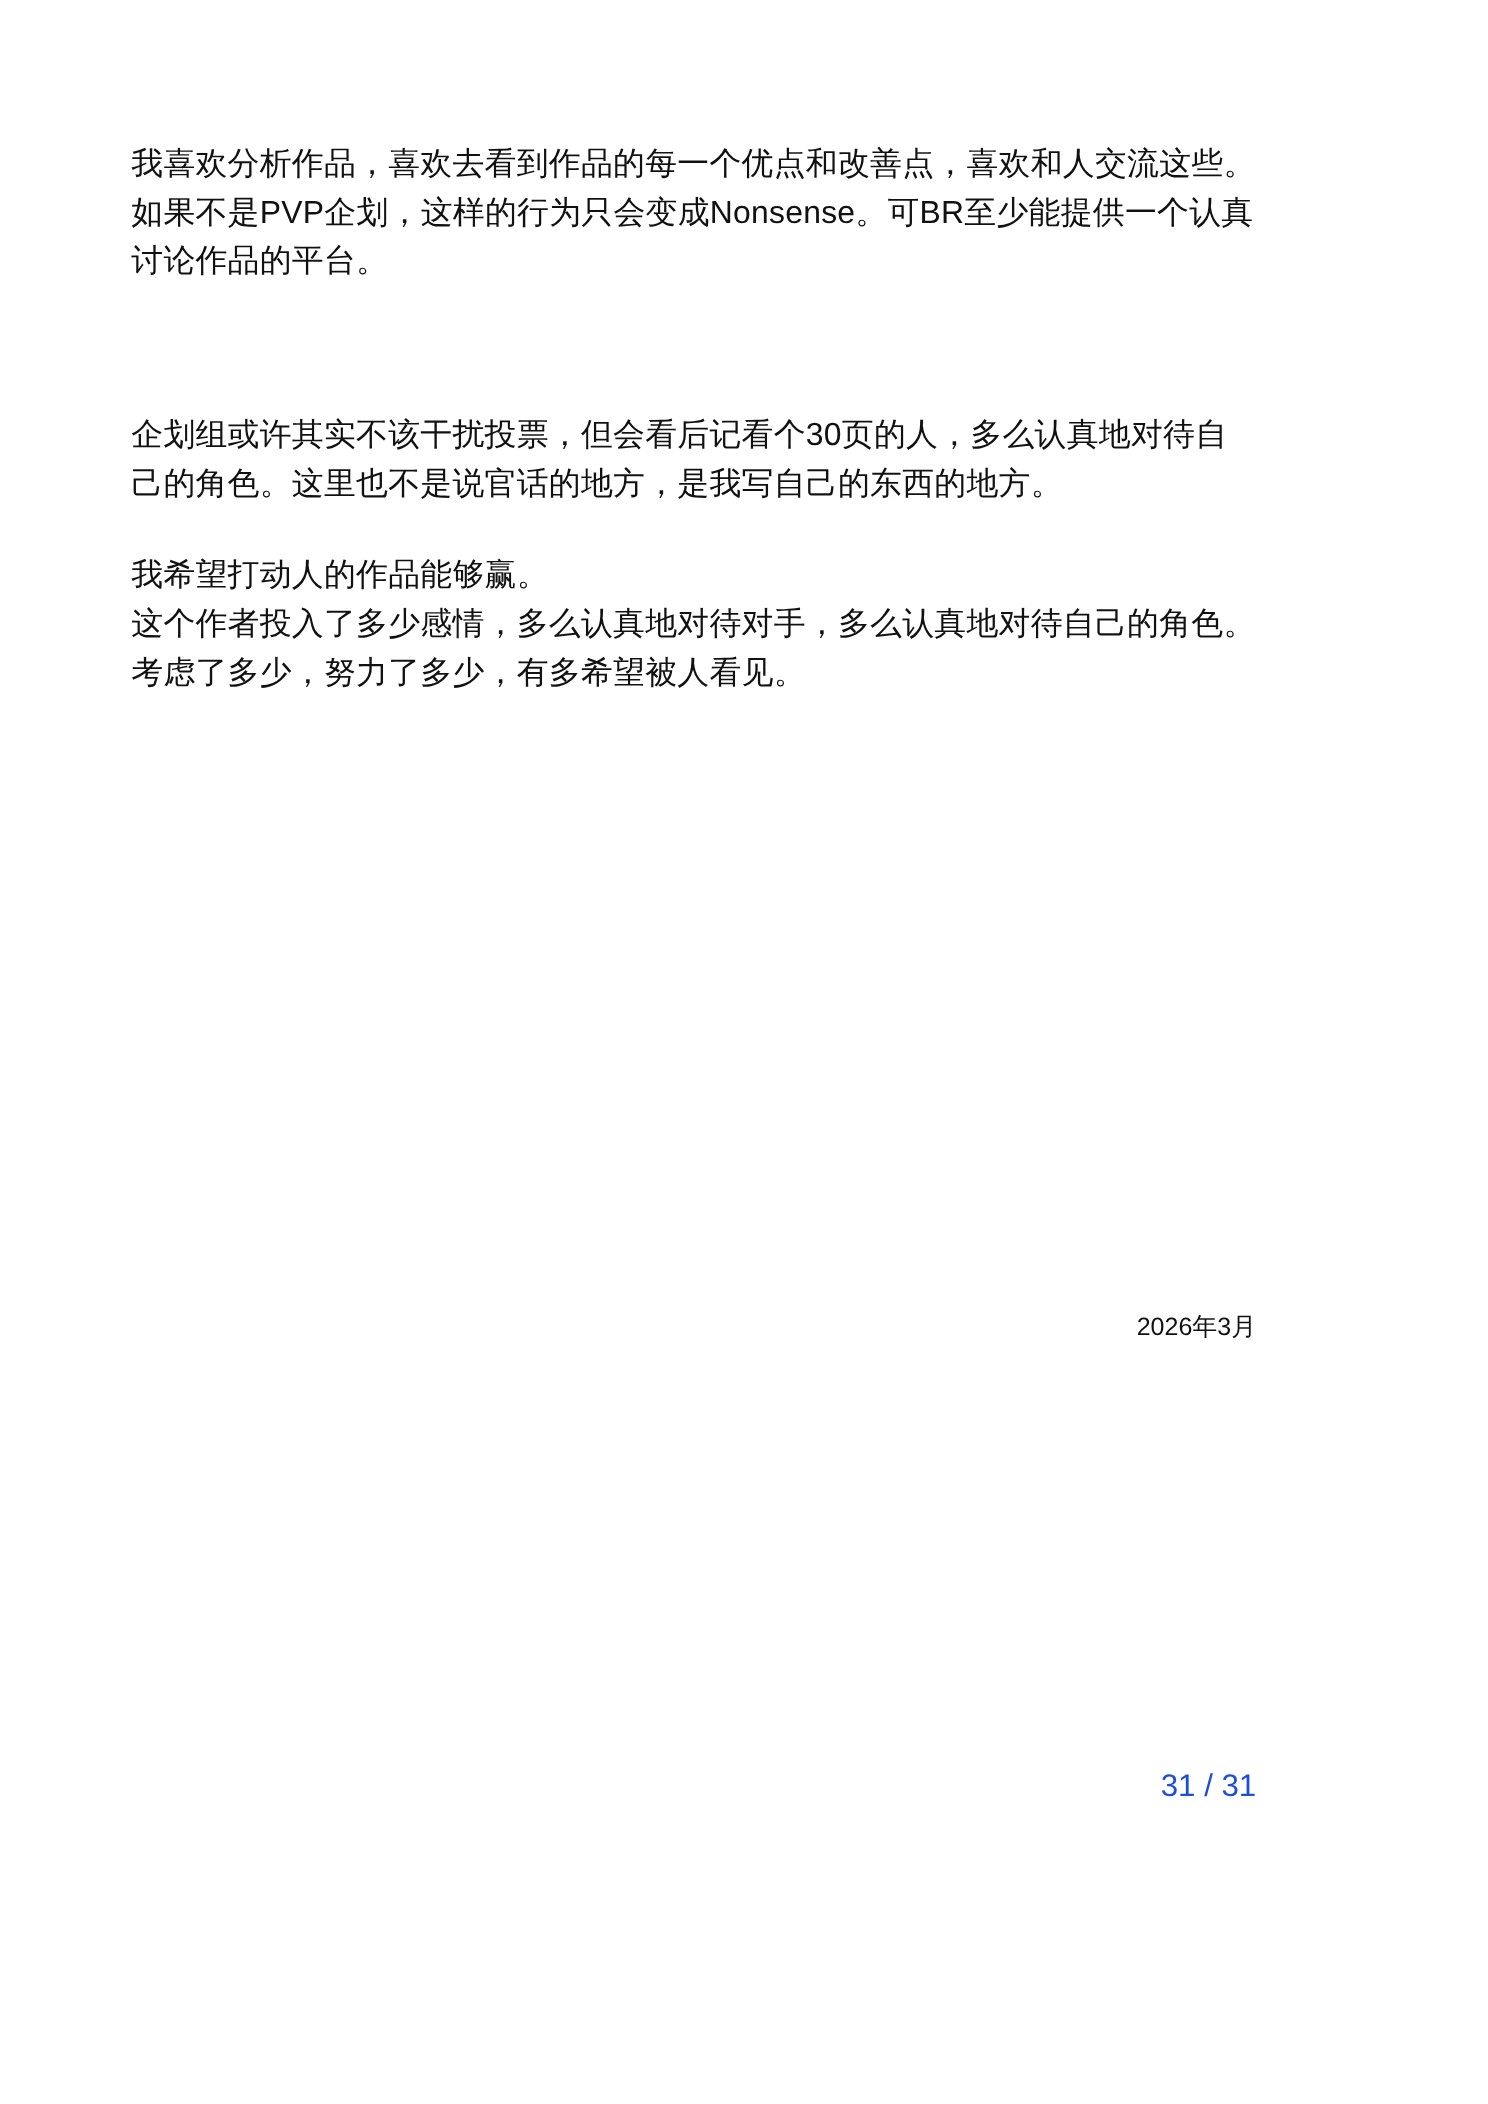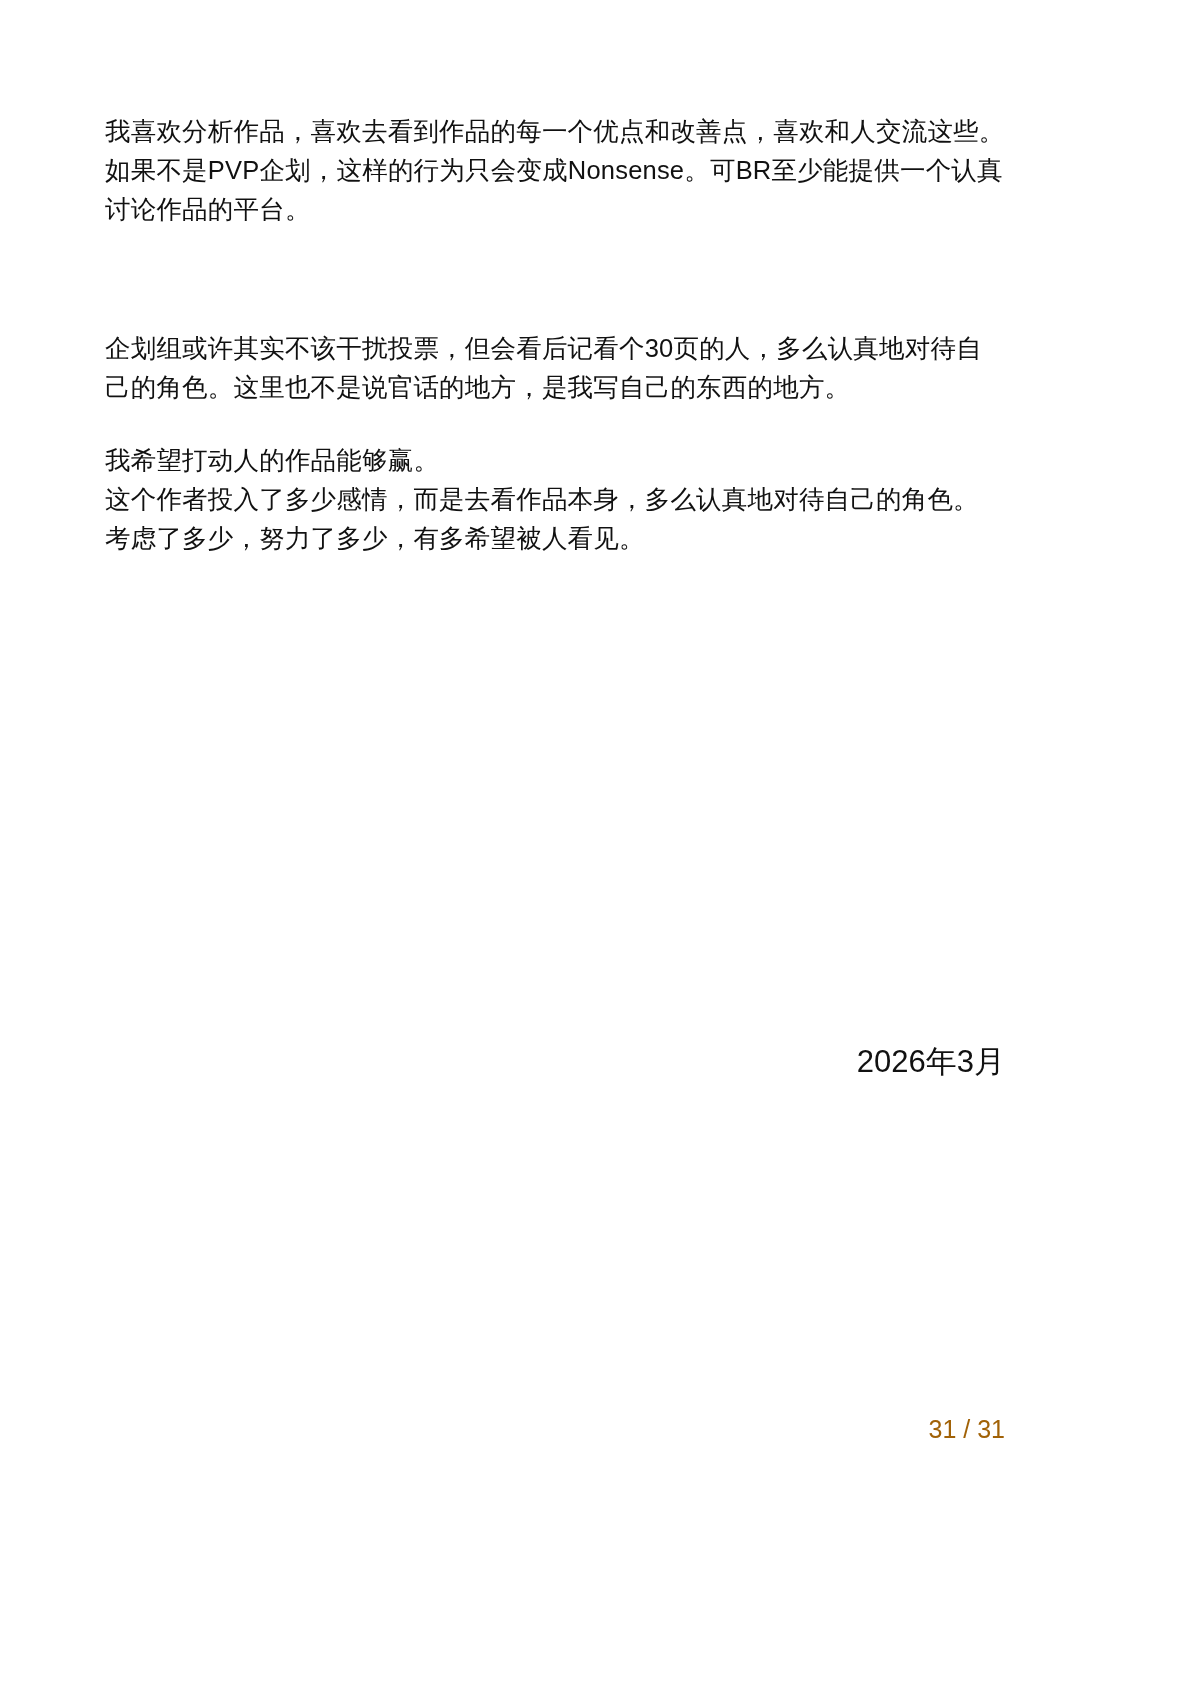--- a/index.html
+++ b/index.html
@@ -39,48 +39,48 @@
   .gap-lg { height: 66px; }
   .gap-md { height: 34px; }
   .signature {
     position: absolute;
     right: 185px;
     top: 1026px;
     width: 420px;
     text-align: right;
   }
   .sig-line {
-    font-size: 31px;
+    font-size: 20px;
     line-height: 40px;
     margin: 0;
   }
   .page-number {
     position: absolute;
     right: 185px;
     bottom: 70px;
     font-size: 25px;
     line-height: 30px;
-    color: #a16207;
+    color: #1d4ed8;
     text-align: center;
   }
 </style>
 </head>
 <body>
 
 <div class="page">
 
   <div class="content">
     <p class="para">我喜欢分析作品，喜欢去看到作品的每一个优点和改善点，喜欢和人交流这些。
 如果不是PVP企划，这样的行为只会变成Nonsense。可BR至少能提供一个认真讨论作品的平台。</p>
     <div class="gap-lg"></div>
     <div class="gap-md"></div>
     <p class="para">企划组或许其实不该干扰投票，但会看后记看个30页的人，多么认真地对待自己的角色。这里也不是说官话的地方，是我写自己的东西的地方。</p>
     <div class="gap-md"></div>
     <p class="para">我希望打动人的作品能够赢。
-这个作者投入了多少感情，而是去看作品本身，多么认真地对待自己的角色。
+这个作者投入了多少感情，多么认真地对待对手，多么认真地对待自己的角色。
 考虑了多少，努力了多少，有多希望被人看见。</p>
     <div class="gap-lg"></div>
     <div class="gap-md"></div>
   </div>
 
   <div class="signature">
     <p class="sig-line">2026年3月</p>
   </div>
 
   <div class="page-number">31 / 31</div>

